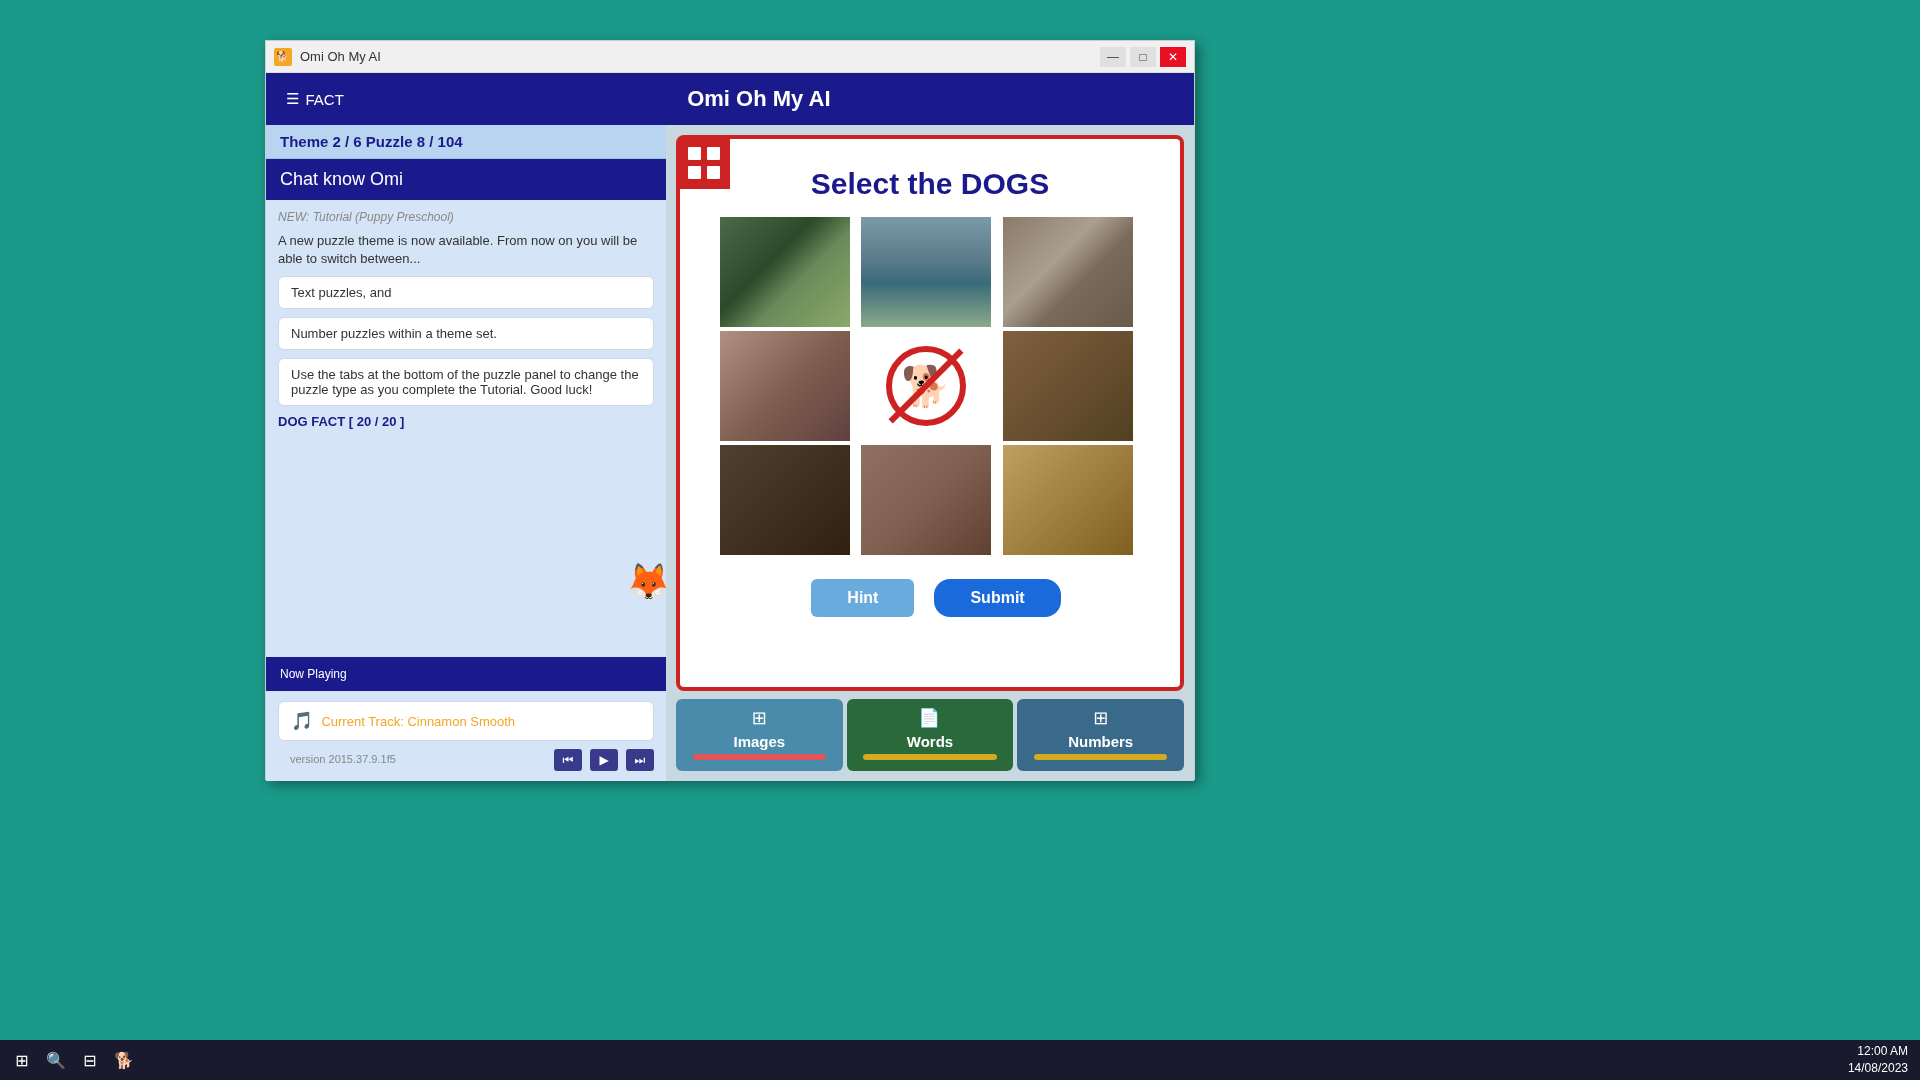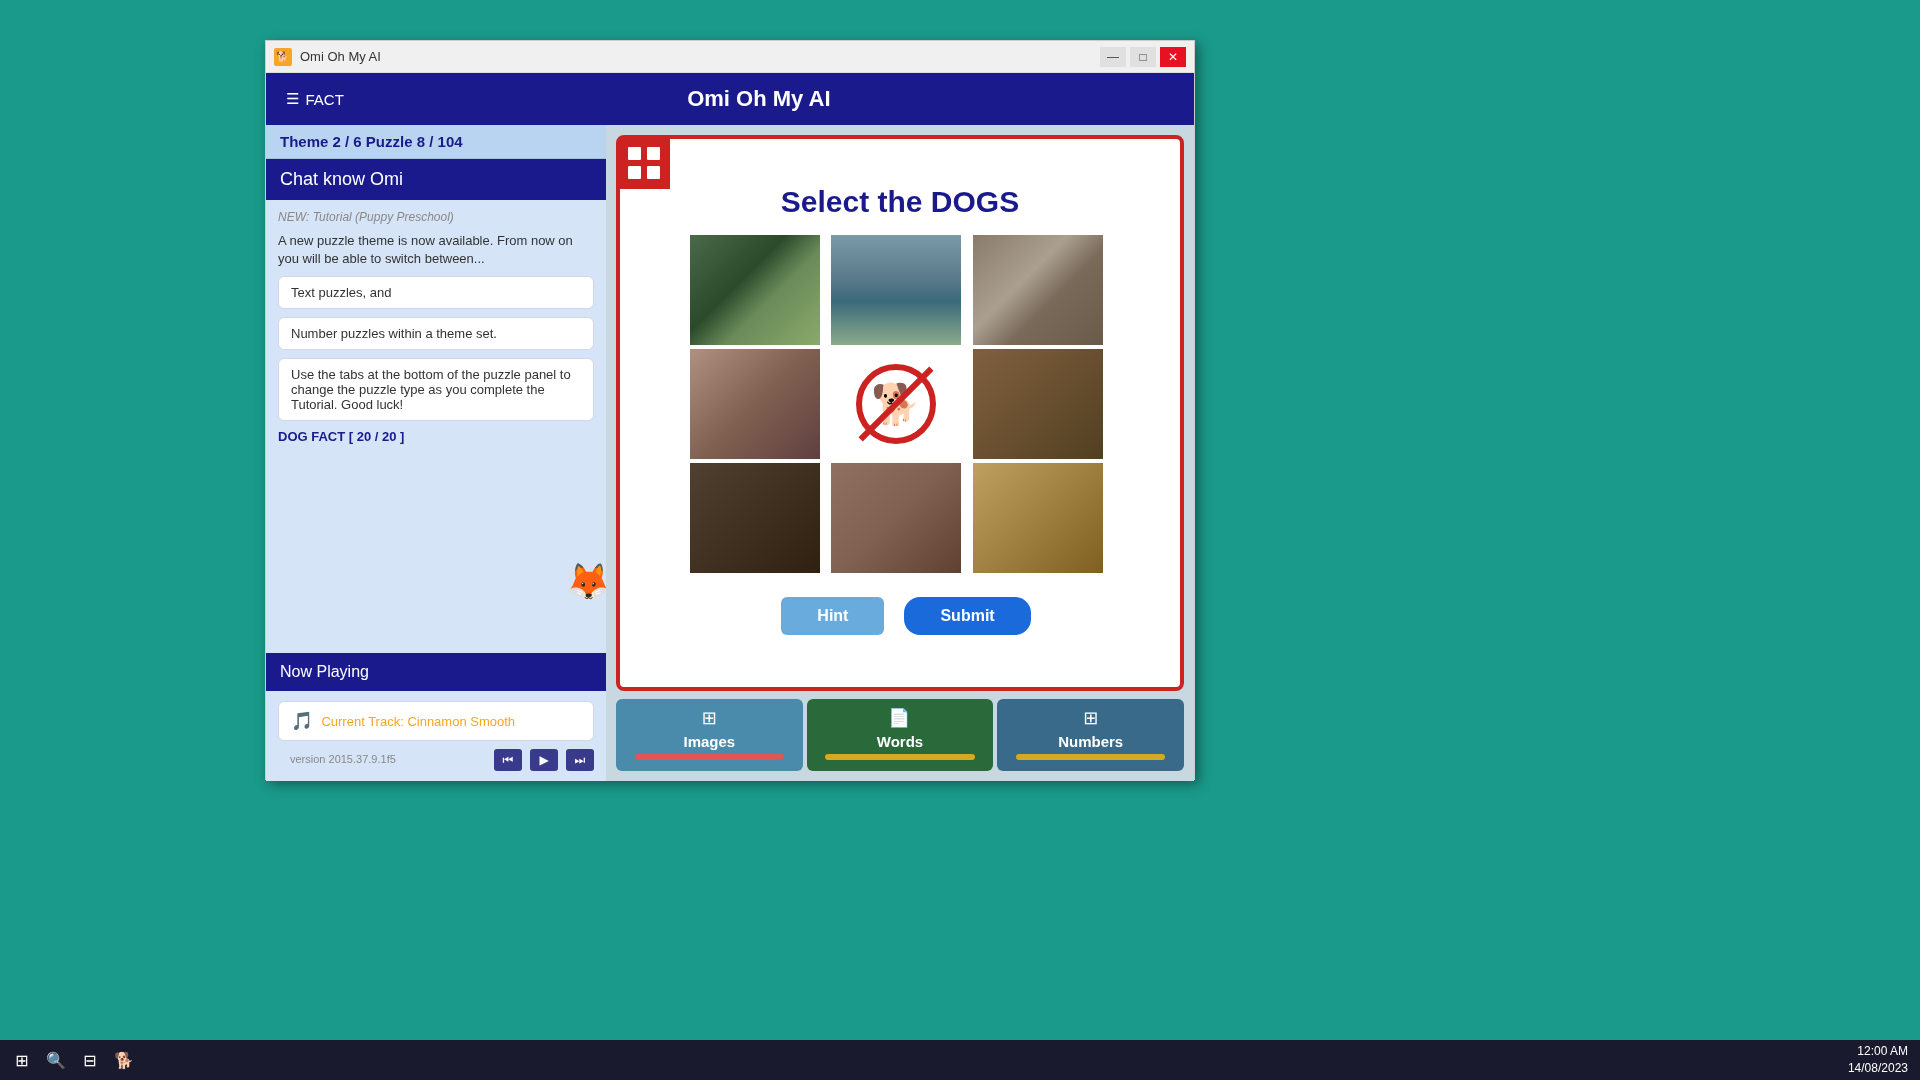--- a/index.html
+++ b/index.html
@@ -126,21 +126,21 @@
     }
 
     
     .main-layout {
       display: flex;
       height: calc(740px - 32px - 52px);
     }
 
     
     .sidebar {
-      width: 340px;
+      width: 400px;
       background: #d6e4f7;
       display: flex;
       flex-direction: column;
       overflow: hidden;
       position: relative;
     }
     .theme-bar {
       background: #b8d4f0;
       padding: 8px 14px;
       font-size: 15px;
@@ -201,21 +201,21 @@
       height: 60px;
       font-size: 36px;
       z-index: 10;
     }
 
     
     .now-playing-header {
       background: #1a1a8c;
       padding: 10px 14px;
       color: white;
-      font-size: 16px;
+      font-size: 12px;
     }
     .now-playing-area {
       background: #d6e4f7;
       padding: 10px 12px;
     }
     .track-display {
       background: white;
       border: 1px solid #d0d8e8;
       border-radius: 6px;
       padding: 8px 12px;
@@ -290,21 +290,21 @@
       justify-content: center;
     }
     .puzzle-grid-icon svg {
       width: 36px;
       height: 36px;
     }
     .puzzle-title {
       font-size: 30px;
       font-weight: bold;
       color: #1a1a8c;
-      margin-top: 30px;
+      margin-top: 12px;
       margin-bottom: 16px;
     }
 
     
     .image-grid {
       display: grid;
       grid-template-columns: repeat(3, 1fr);
       gap: 4px;
       width: 100%;
       max-width: 420px;

